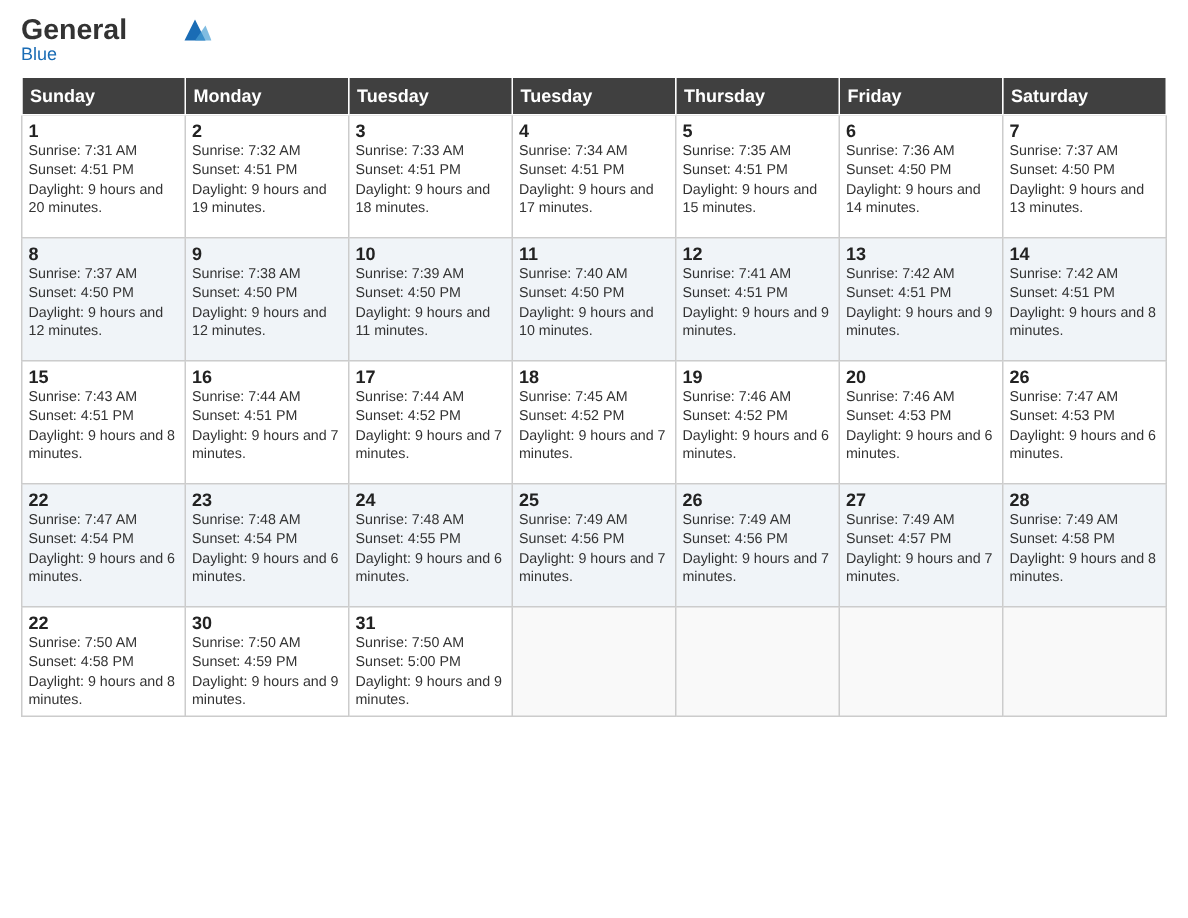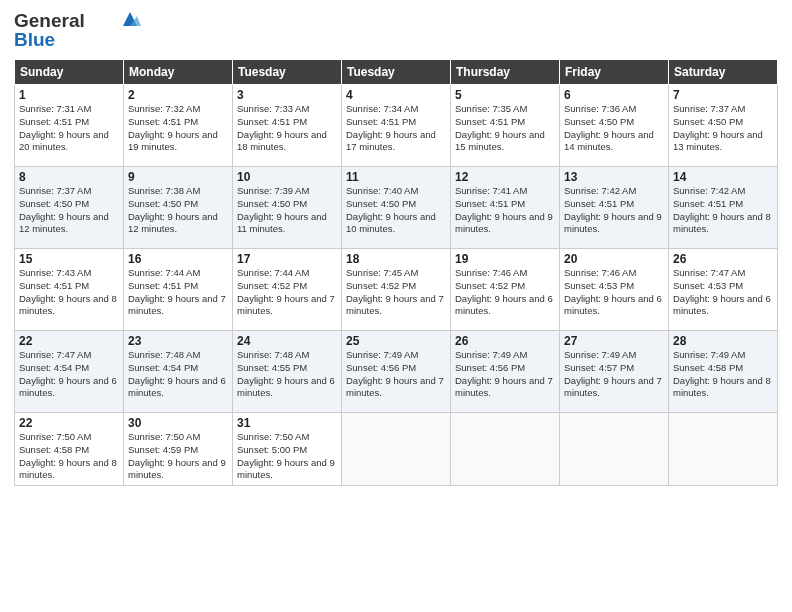--- a/index.html
+++ b/index.html
@@ -80,28 +80,28 @@
       height: 70px;
     }
   </style>
 </head>
 <body>
 
 <div class="container">
   <div class="header">
     <div class="logo">
       <div>
-        <div style="display:flex;align-items:flex-start;gap:32px;">
+        <div style="display:flex;align-items:center;gap:32px;">
           <span style="font-size:19px;font-weight:bold;color:#333;">General</span>
           <svg width="22" height="22" viewBox="0 0 22 22" style="margin-left:2px;margin-top:-2px;">
             <polygon points="4,18 11,4 18,18" fill="#1a6cb5"></polygon>
             <polygon points="11,18 18,8 22,18" fill="#4a9fd4" opacity="0.7"></polygon>
           </svg>
         </div>
-        <div style="font-size:19px;font-weight:bold;color:#1a6cb5;margin-top:-3px;">Blue</div>
+        <div style="font-size:12px;font-weight:normal;color:#1a6cb5;margin-top:-3px;">Blue</div>
       </div>
     </div>
   </div>
 
   <table class="calendar">
     <thead>
       <tr>
 
       <th>Sunday</th>
           <th>Monday</th>

